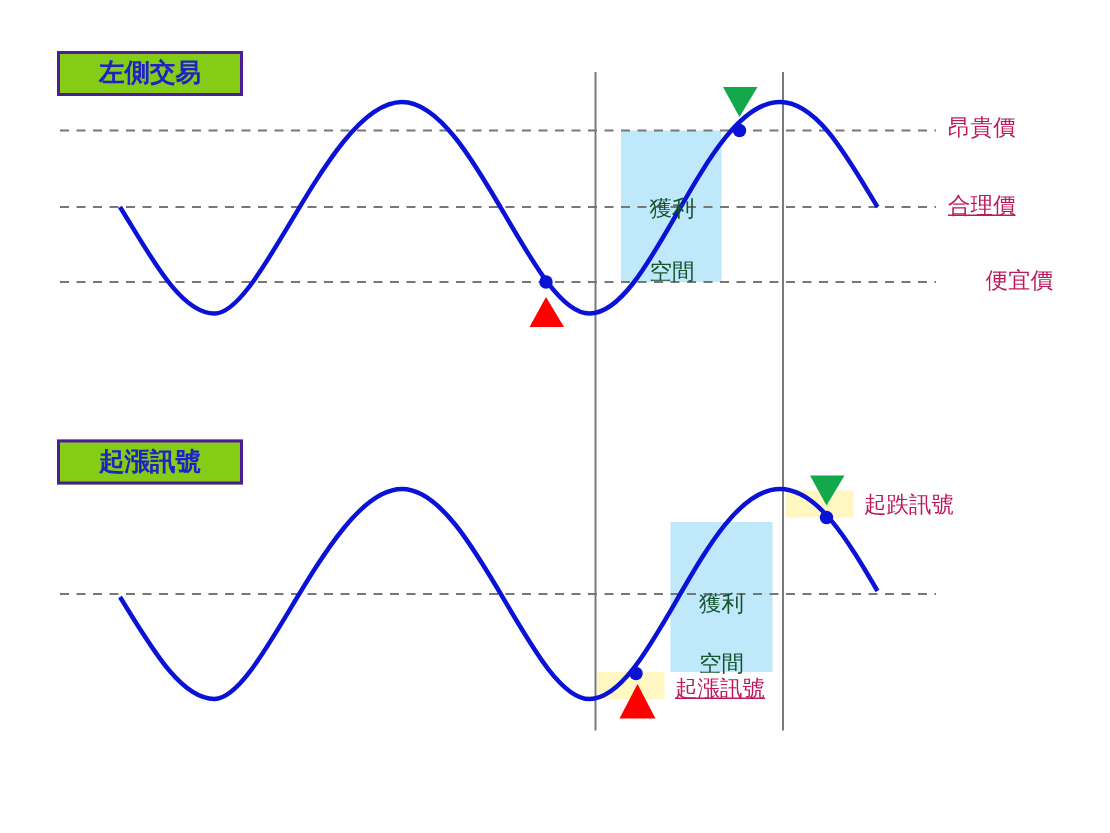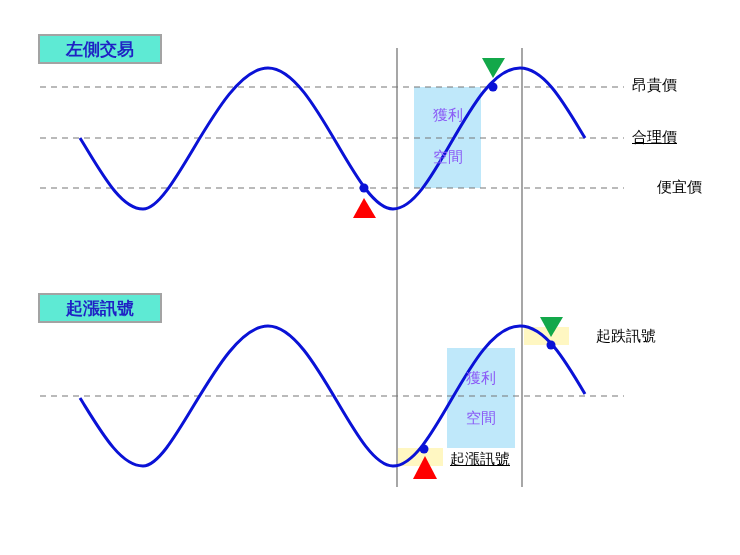--- a/index.html
+++ b/index.html
@@ -1,23 +1,23 @@
 <!DOCTYPE html>
 <html><head>
 <meta charset="utf-8">
 <style>
   html, body { margin: 0; padding: 0; background: #ffffff; }
   body { width: 740px; height: 555px; position: relative; overflow: hidden;
          font-family: "DejaVu Sans", "Liberation Sans", sans-serif; }
   svg { position: absolute; left: 0; top: 0; }
-  .title-box { position: absolute; width: 124px; height: 30px; background: #5eead4;
-               border: 2px solid #a3a3a3; box-sizing: border-box; color: #1f22c4;
+  .title-box { position: absolute; width: 124px; height: 30px; background: #84cc16;
+               border: 2px solid #4c1d95; box-sizing: border-box; color: #1f22c4;
                font-size: 17px; font-weight: bold; text-align: center; line-height: 26px; }
-  .label { position: absolute; font-size: 15px; color: #000000; white-space: nowrap; }
-  .profit-text { position: absolute; font-size: 15px; color: #8b5cf6; text-align: center; width: 60px; }
+  .label { position: absolute; font-size: 15px; color: #be185d; white-space: nowrap; }
+  .profit-text { position: absolute; font-size: 15px; color: #14532d; text-align: center; width: 60px; margin-top: 24px; }
 </style>
 </head>
 <body>
 
 <svg width="740" height="555" viewBox="0 0 740 555">
 
   <rect x="414" y="87" width="67" height="101" fill="#bfe8fa"></rect>
   <rect x="447" y="348" width="68" height="100" fill="#bfe8fa"></rect>
 
   <rect x="398" y="448" width="45" height="18" fill="#fff7c2"></rect>
@@ -55,13 +55,13 @@
 <div class="label" style="left:632px;top:76px;">昂貴價</div>
 <div class="label" style="left:632px;top:128px;text-decoration:underline;">合理價</div>
 <div class="label" style="left:632px;top:178px;margin-left:25px;">便宜價</div>
 
 <div class="profit-text" style="left:418px;top:106px;">獲利</div>
 <div class="profit-text" style="left:418px;top:148px;">空間</div>
 <div class="profit-text" style="left:451px;top:369px;">獲利</div>
 <div class="profit-text" style="left:451px;top:409px;">空間</div>
 
 <div class="label" style="left:450px;top:450px;text-decoration:underline;">起漲訊號</div>
-<div class="label" style="left:596px;top:327px;">起跌訊號</div>
+<div class="label" style="left:576px;top:327px;">起跌訊號</div>
 
 </body></html>

